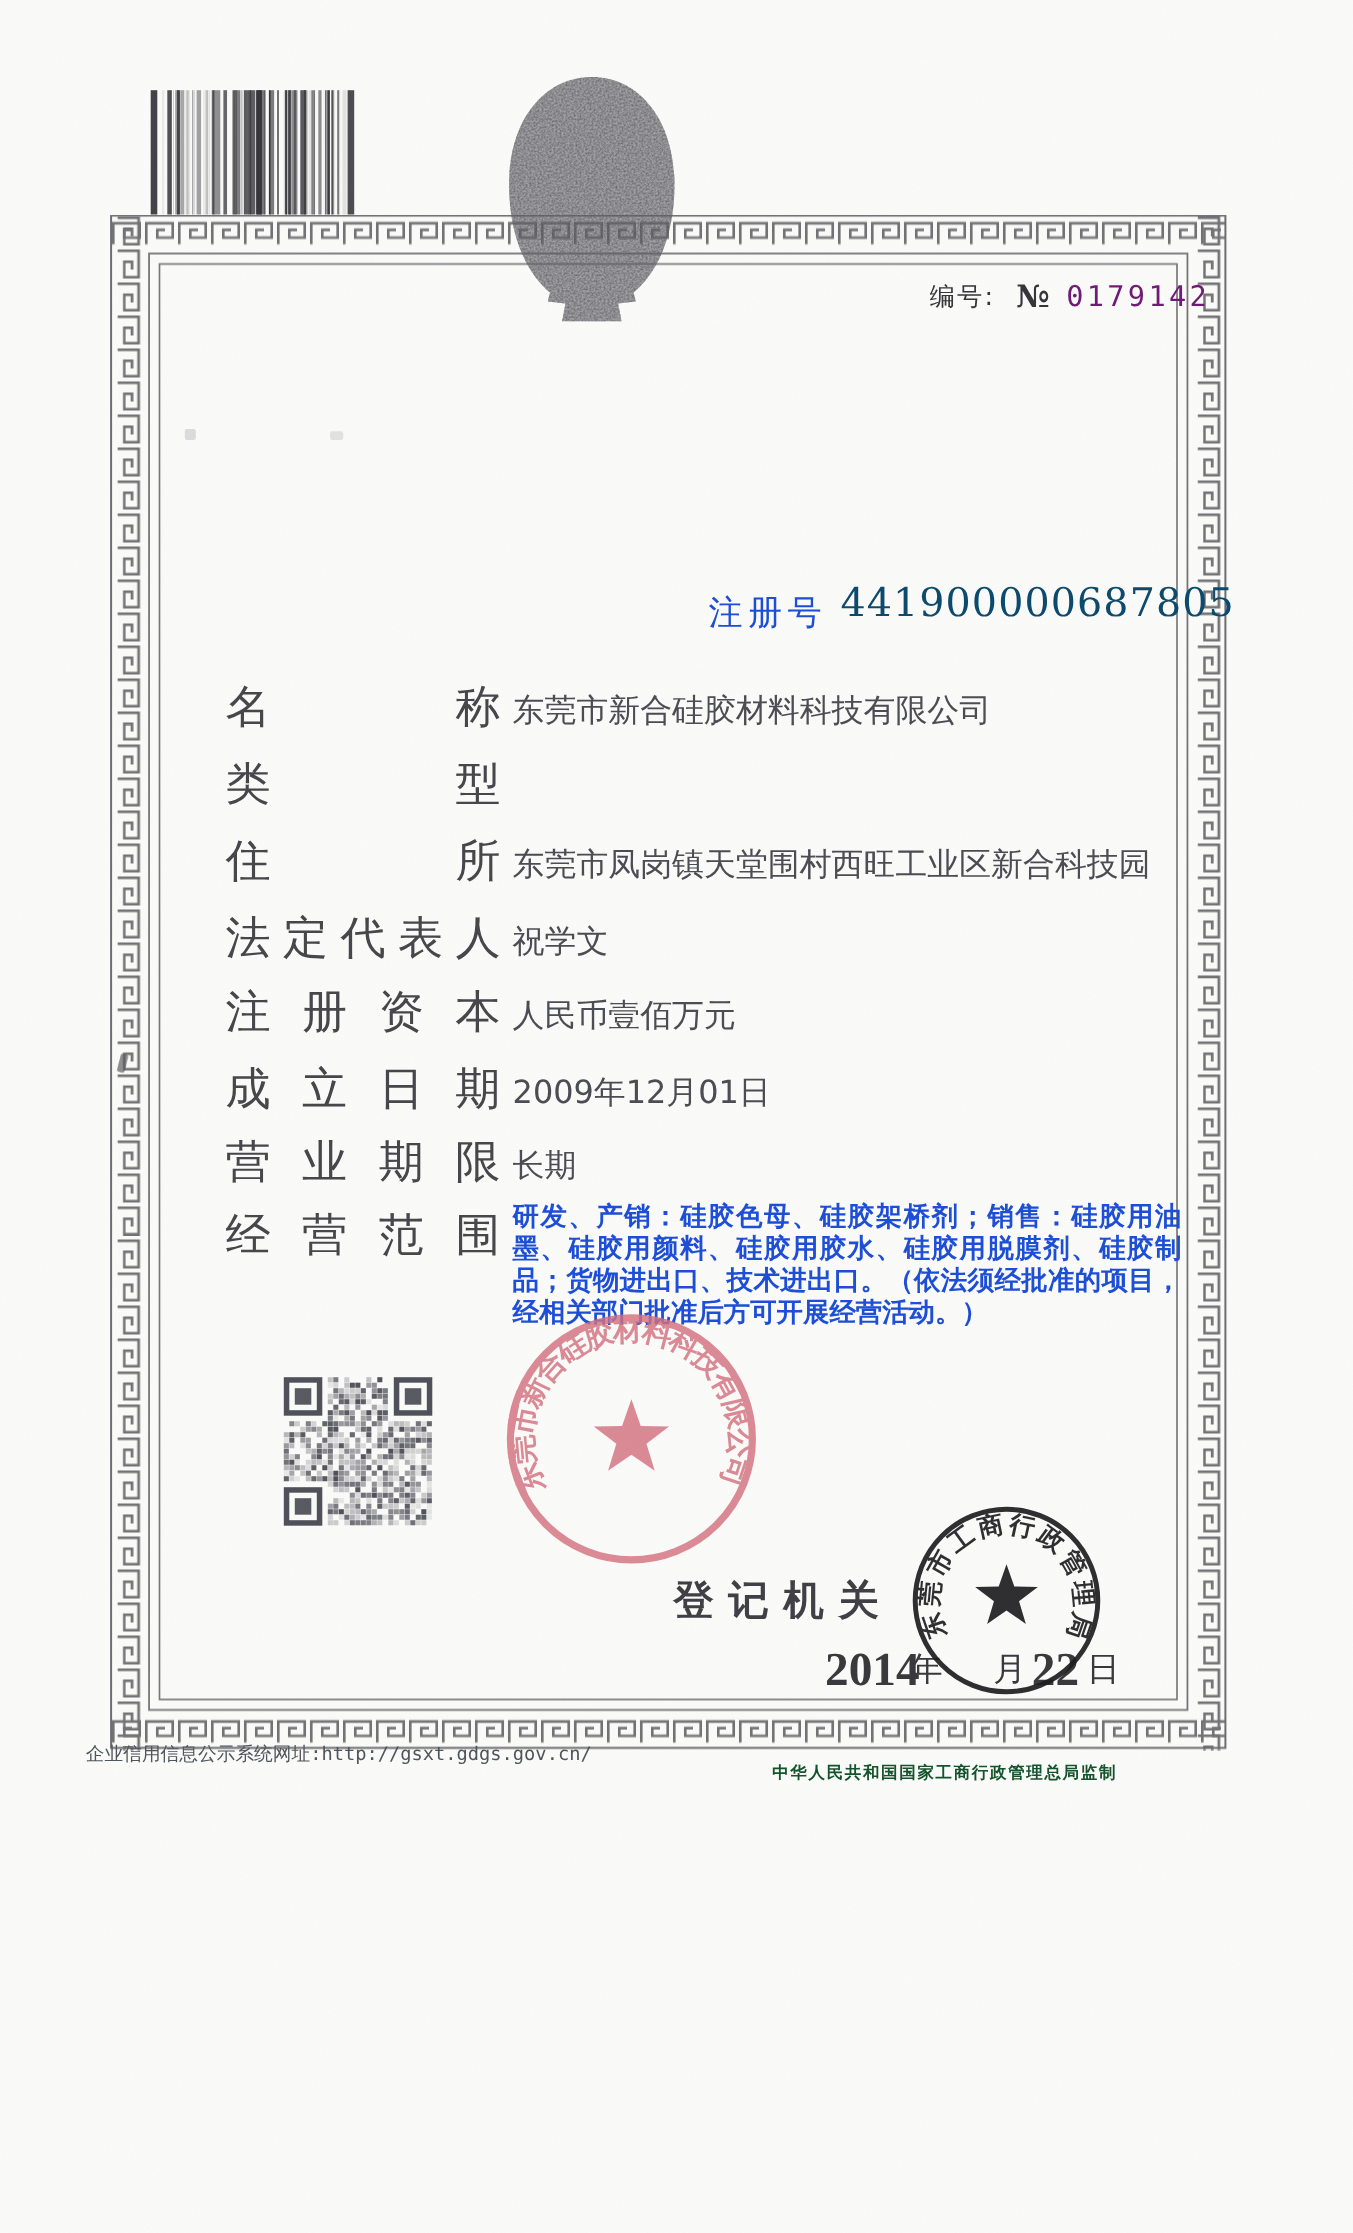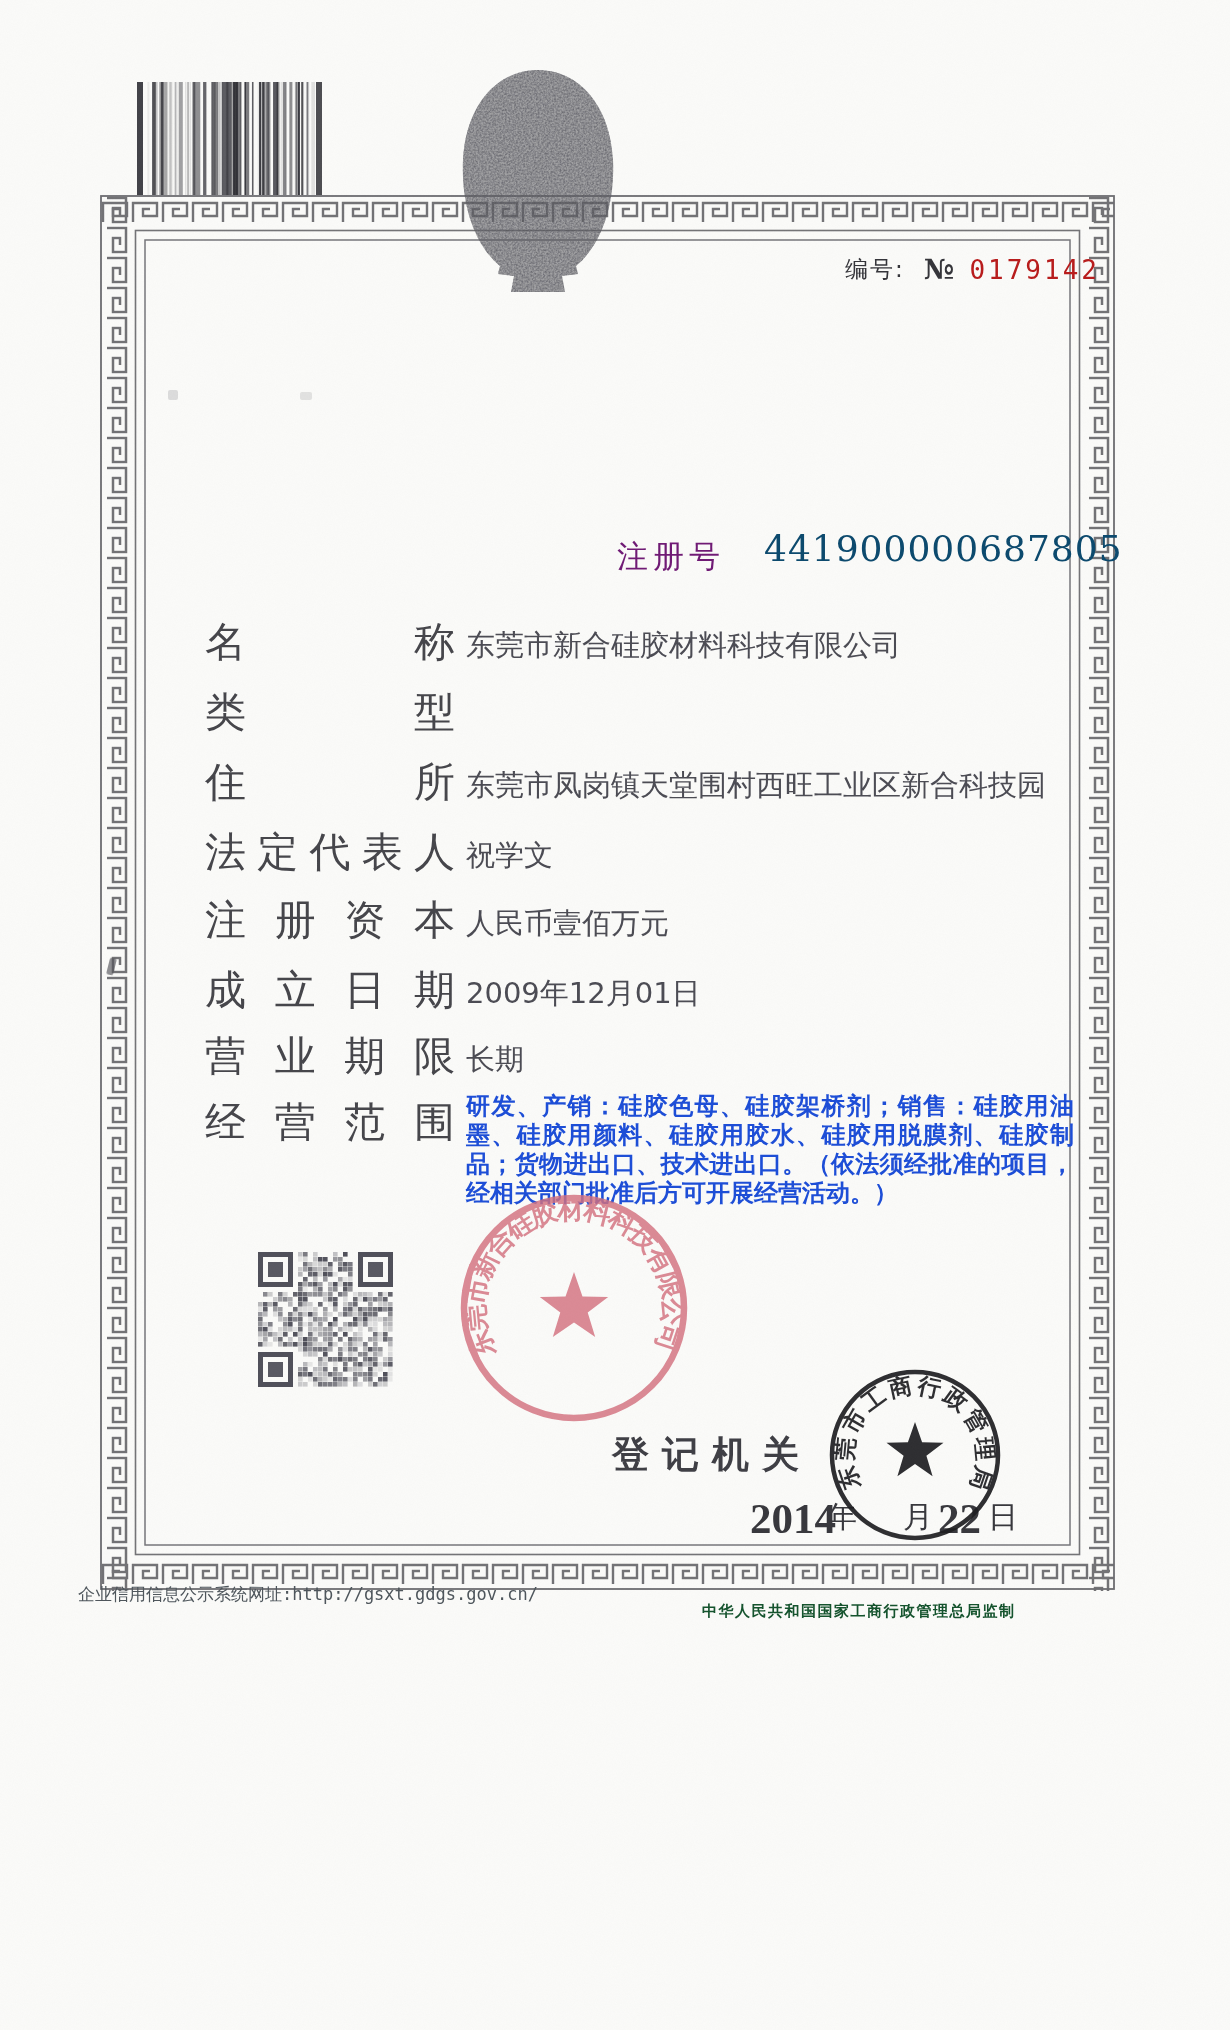--- a/index.html
+++ b/index.html
@@ -6,28 +6,28 @@
   html,body{margin:0;padding:0}
   body{background:#fbfbf9;font-family:"DejaVu Sans",sans-serif}
   .page{position:relative;width:1230px;height:2030px;background:#fbfbf9;overflow:hidden}
 
   .abs{position:absolute}
 
   
   .serial{position:absolute;top:253px;left:845px;white-space:nowrap;color:#35353a}
   .serial .lbl{font-size:23px;letter-spacing:2px;vertical-align:middle}
   .serial .nosym{font-family:"DejaVu Serif",serif;font-weight:bold;font-size:28px;margin-left:14px;vertical-align:middle}
-  .serial .num{font-family:"DejaVu Sans Mono",monospace;font-size:26px;letter-spacing:3px;margin-left:10px;vertical-align:middle;color:#b91c1c}
+  .serial .num{font-family:"DejaVu Sans Mono",monospace;font-size:26px;letter-spacing:3px;margin-left:10px;vertical-align:middle;color:#701a75}
 
   
   .title{position:absolute;left:296px;top:348px;font-size:146px;line-height:152px;font-weight:900;
          letter-spacing:24px;color:#232327;white-space:nowrap;text-shadow:0 0 1px #3a3a3e}
 
   
-  .reg-label{position:absolute;left:617px;top:536px;font-size:31px;letter-spacing:5px;color:#701a75;white-space:nowrap}
+  .reg-label{position:absolute;left:644px;top:536px;font-size:31px;letter-spacing:5px;color:#1d4ed8;white-space:nowrap}
   .reg-no{position:absolute;left:764px;top:528px;font-family:"DejaVu Serif",serif;font-size:36px;
           letter-spacing:1px;color:#0c4a6e;white-space:nowrap}
 
   
   .row{position:absolute;left:205px;width:885px;height:60px}
   .f-label{position:absolute;left:0;top:0;width:250px;font-size:41px;line-height:48px;color:#46464b;
            display:flex;justify-content:space-between;white-space:nowrap}
   .f-value{position:absolute;left:261px;top:10px;font-size:29px;line-height:34px;color:#4c4c54;white-space:nowrap}
   .f-value.scope{top:-6px;width:608px;white-space:normal;font-size:24px;line-height:29px;
                  color:#1d4ed8;font-weight:600;text-align:justify}

